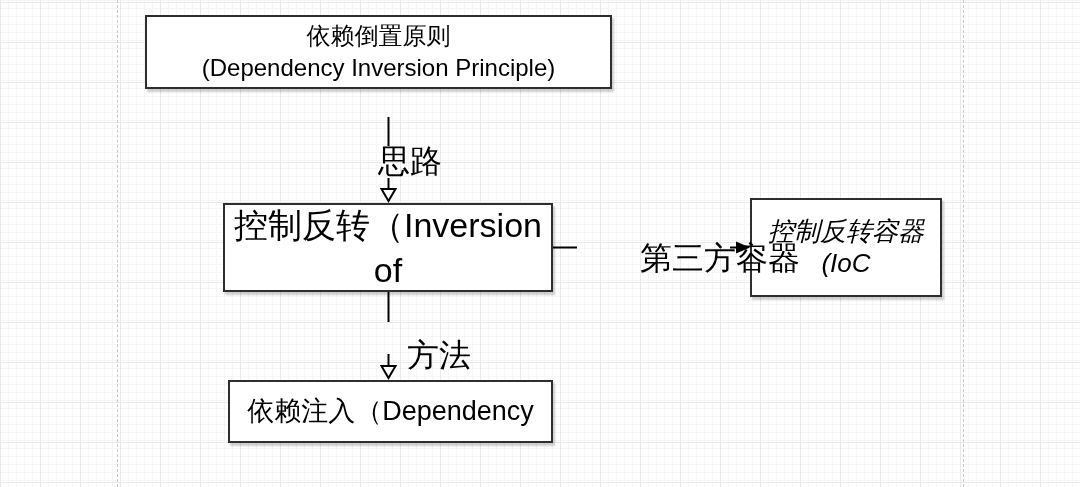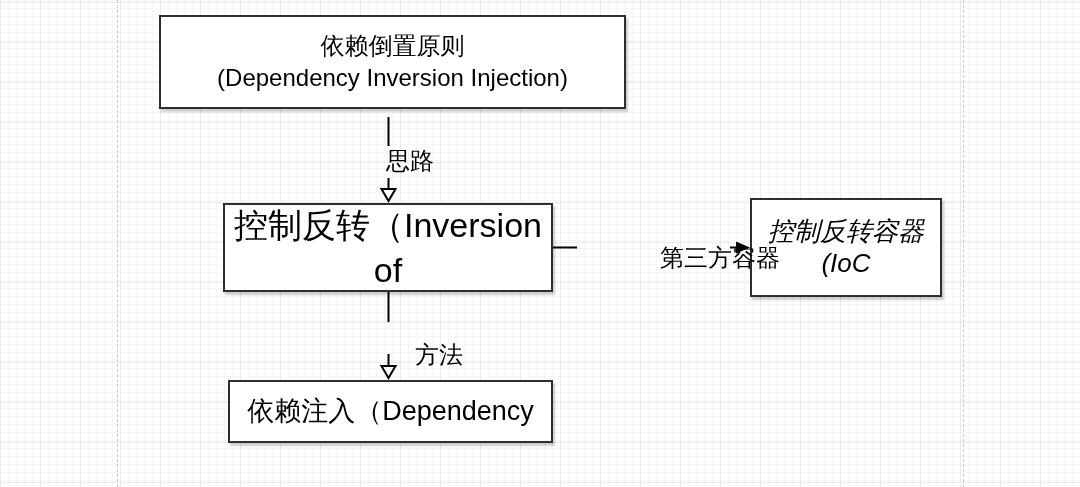--- a/index.html
+++ b/index.html
@@ -26,27 +26,27 @@
   .open-head{fill:#ffffff;stroke:#000000;stroke-width:2;stroke-linejoin:miter;}
   .solid-head{fill:#000000;stroke:none;}
   .node{
     position:absolute;box-sizing:border-box;
     background:#ffffff;
     border:2px solid #2e2e2e;
     box-shadow:2px 3px 2px rgba(0,0,0,0.2);
     display:flex;flex-direction:column;justify-content:center;align-items:center;
     text-align:center;color:#000000;
   }
-  .node-dip{left:159px;top:15px;width:467px;height:94px;font-size:24px;line-height:1.35;}
+  .node-dip{left:145px;top:15px;width:467px;height:74px;font-size:24px;line-height:1.35;}
   .node-ioc{left:223px;top:203px;width:330px;height:89px;font-size:34px;line-height:1.3;}
   .node-ioc-container{left:750px;top:198px;width:192px;height:99px;font-size:26px;line-height:1.2;font-style:italic;}
   .node-di{left:228px;top:380px;width:325px;height:63px;font-size:27px;line-height:1.15;}
   .edge-label{
     position:absolute;transform:translate(-50%,-50%);
-    font-size:24px;color:#000000;white-space:nowrap;line-height:1;padding-left:44px;
+    font-size:32px;color:#000000;white-space:nowrap;line-height:1;padding-left:44px;
   }
   .label-idea{left:388px;top:161px;}
   .label-method{left:388px;top:355px;margin-left:29px;}
   .label-third-party{left:654px;top:258px;margin-left:44px;}
 </style>
 </head>
 <body>
 
 <div class="canvas">
 
@@ -66,21 +66,21 @@
     </g>
     <g>
       <line x1="553" y1="247.5" x2="577" y2="247.5"></line>
       <line x1="730" y1="247.5" x2="738" y2="247.5"></line>
       <path class="solid-head" d="M736 241.5 L750 247.5 L736 253.5 Z"></path>
     </g>
   </svg>
 
   <div class="node node-dip">
     <div>依赖倒置原则</div>
-    <div>(Dependency Inversion Injection)</div>
+    <div>(Dependency Inversion Principle)</div>
   </div>
 
   <div class="node node-ioc">
     <div>控制反转（Inversion of</div>
   </div>
 
   <div class="node node-ioc-container">
     <div>控制反转容器</div>
     <div>(IoC</div>
   </div>

